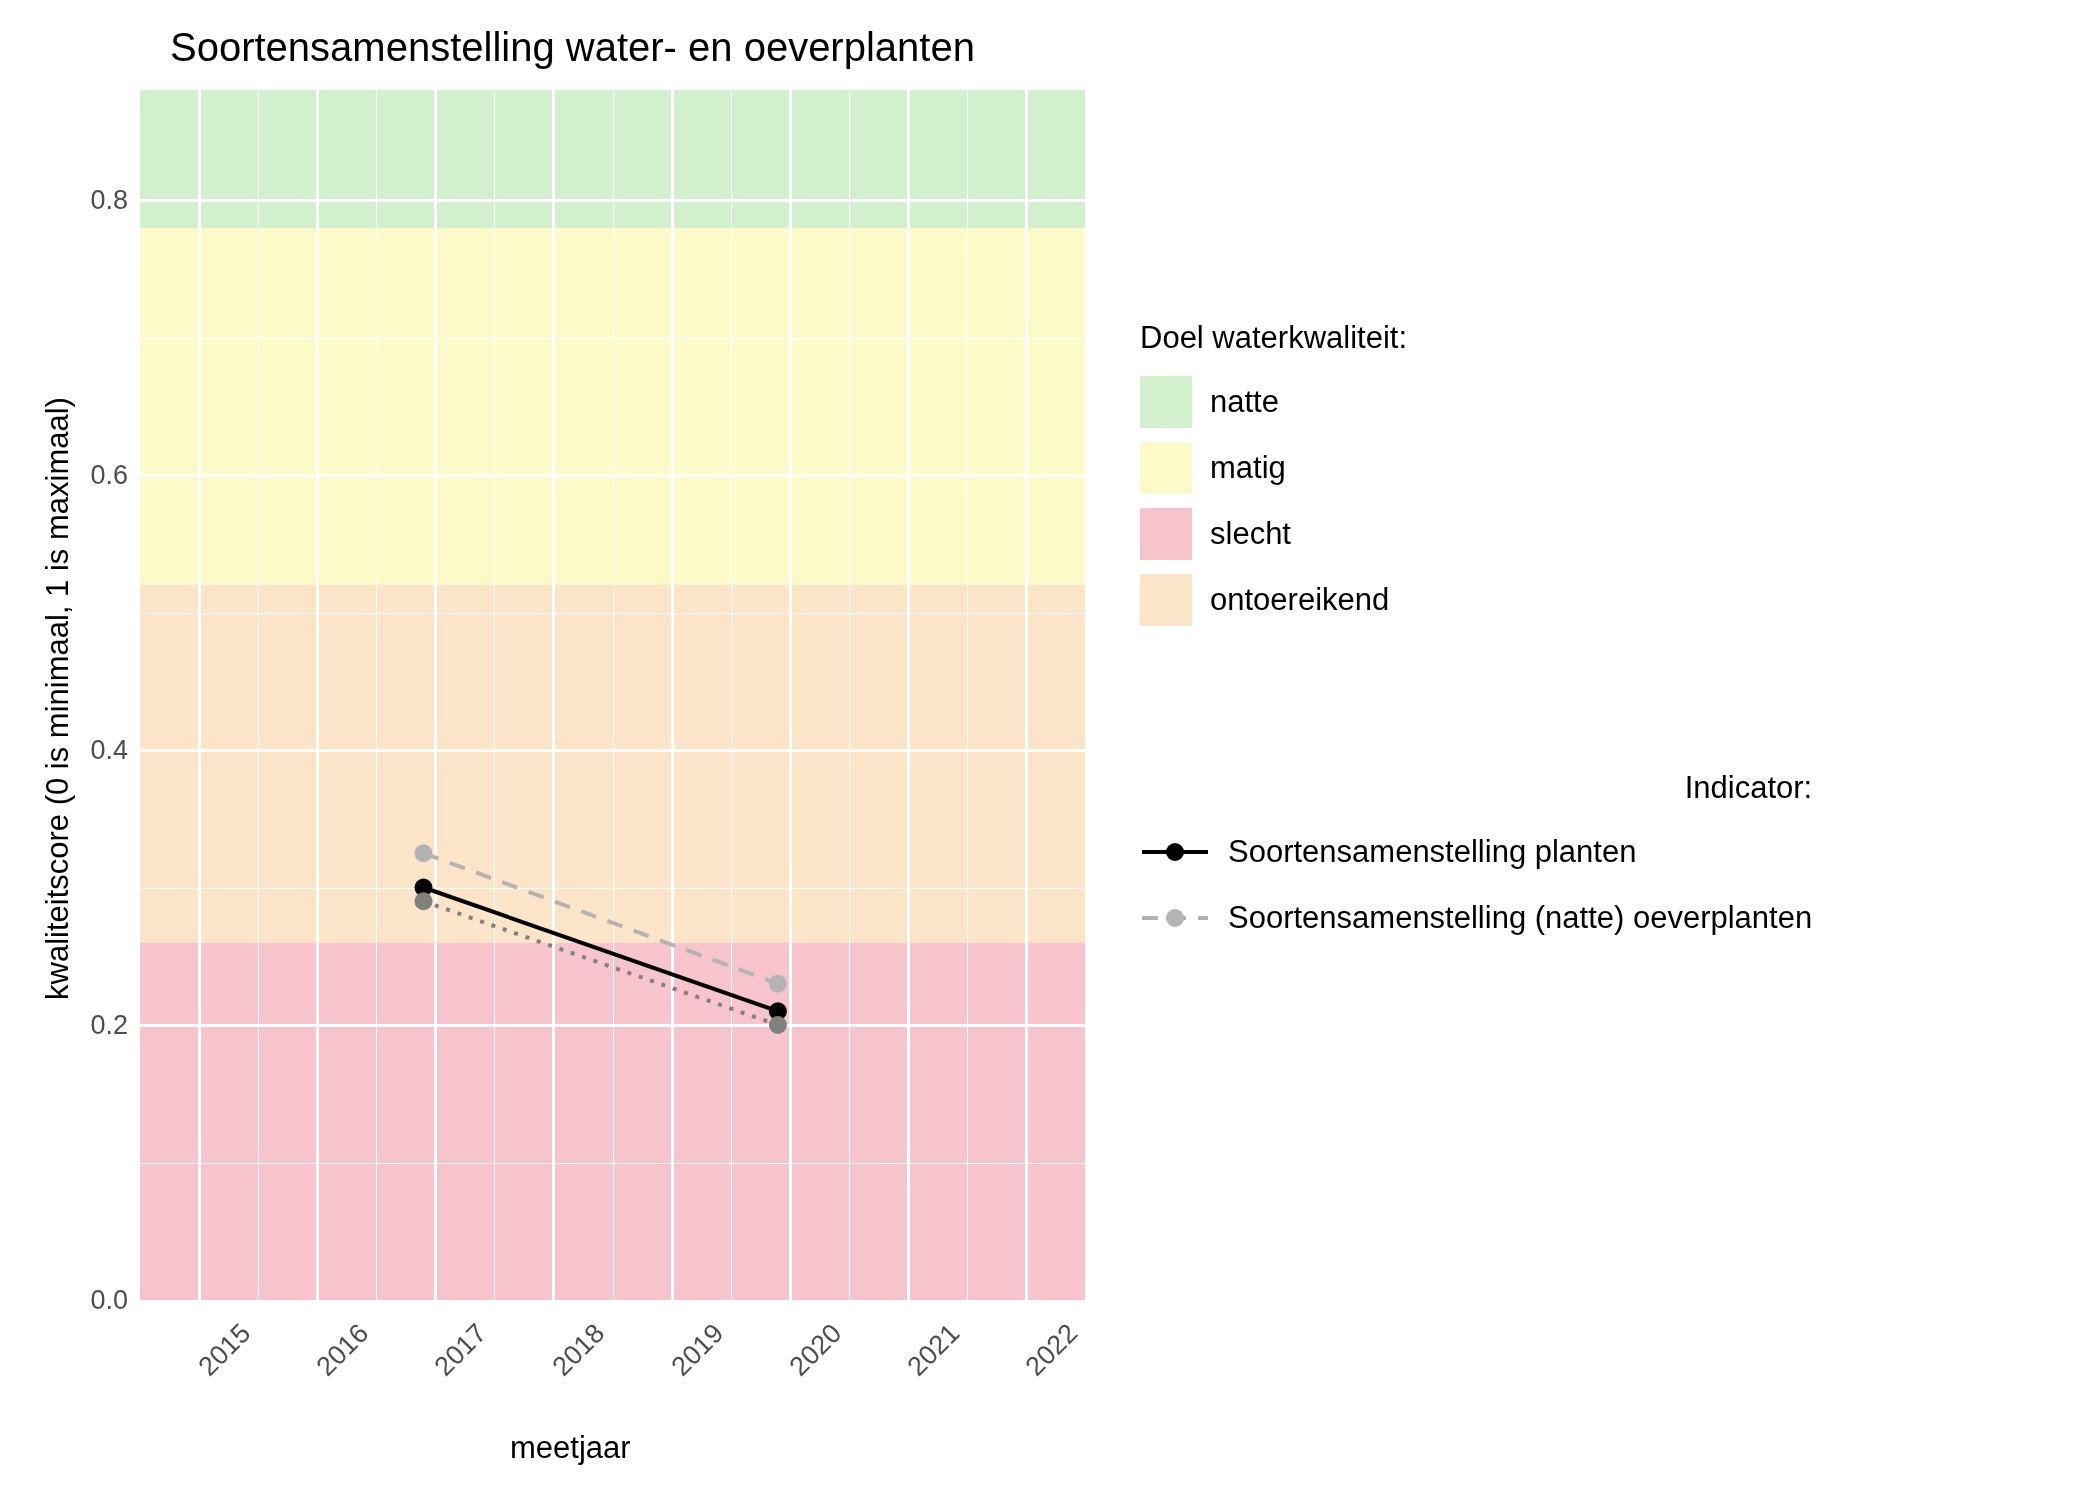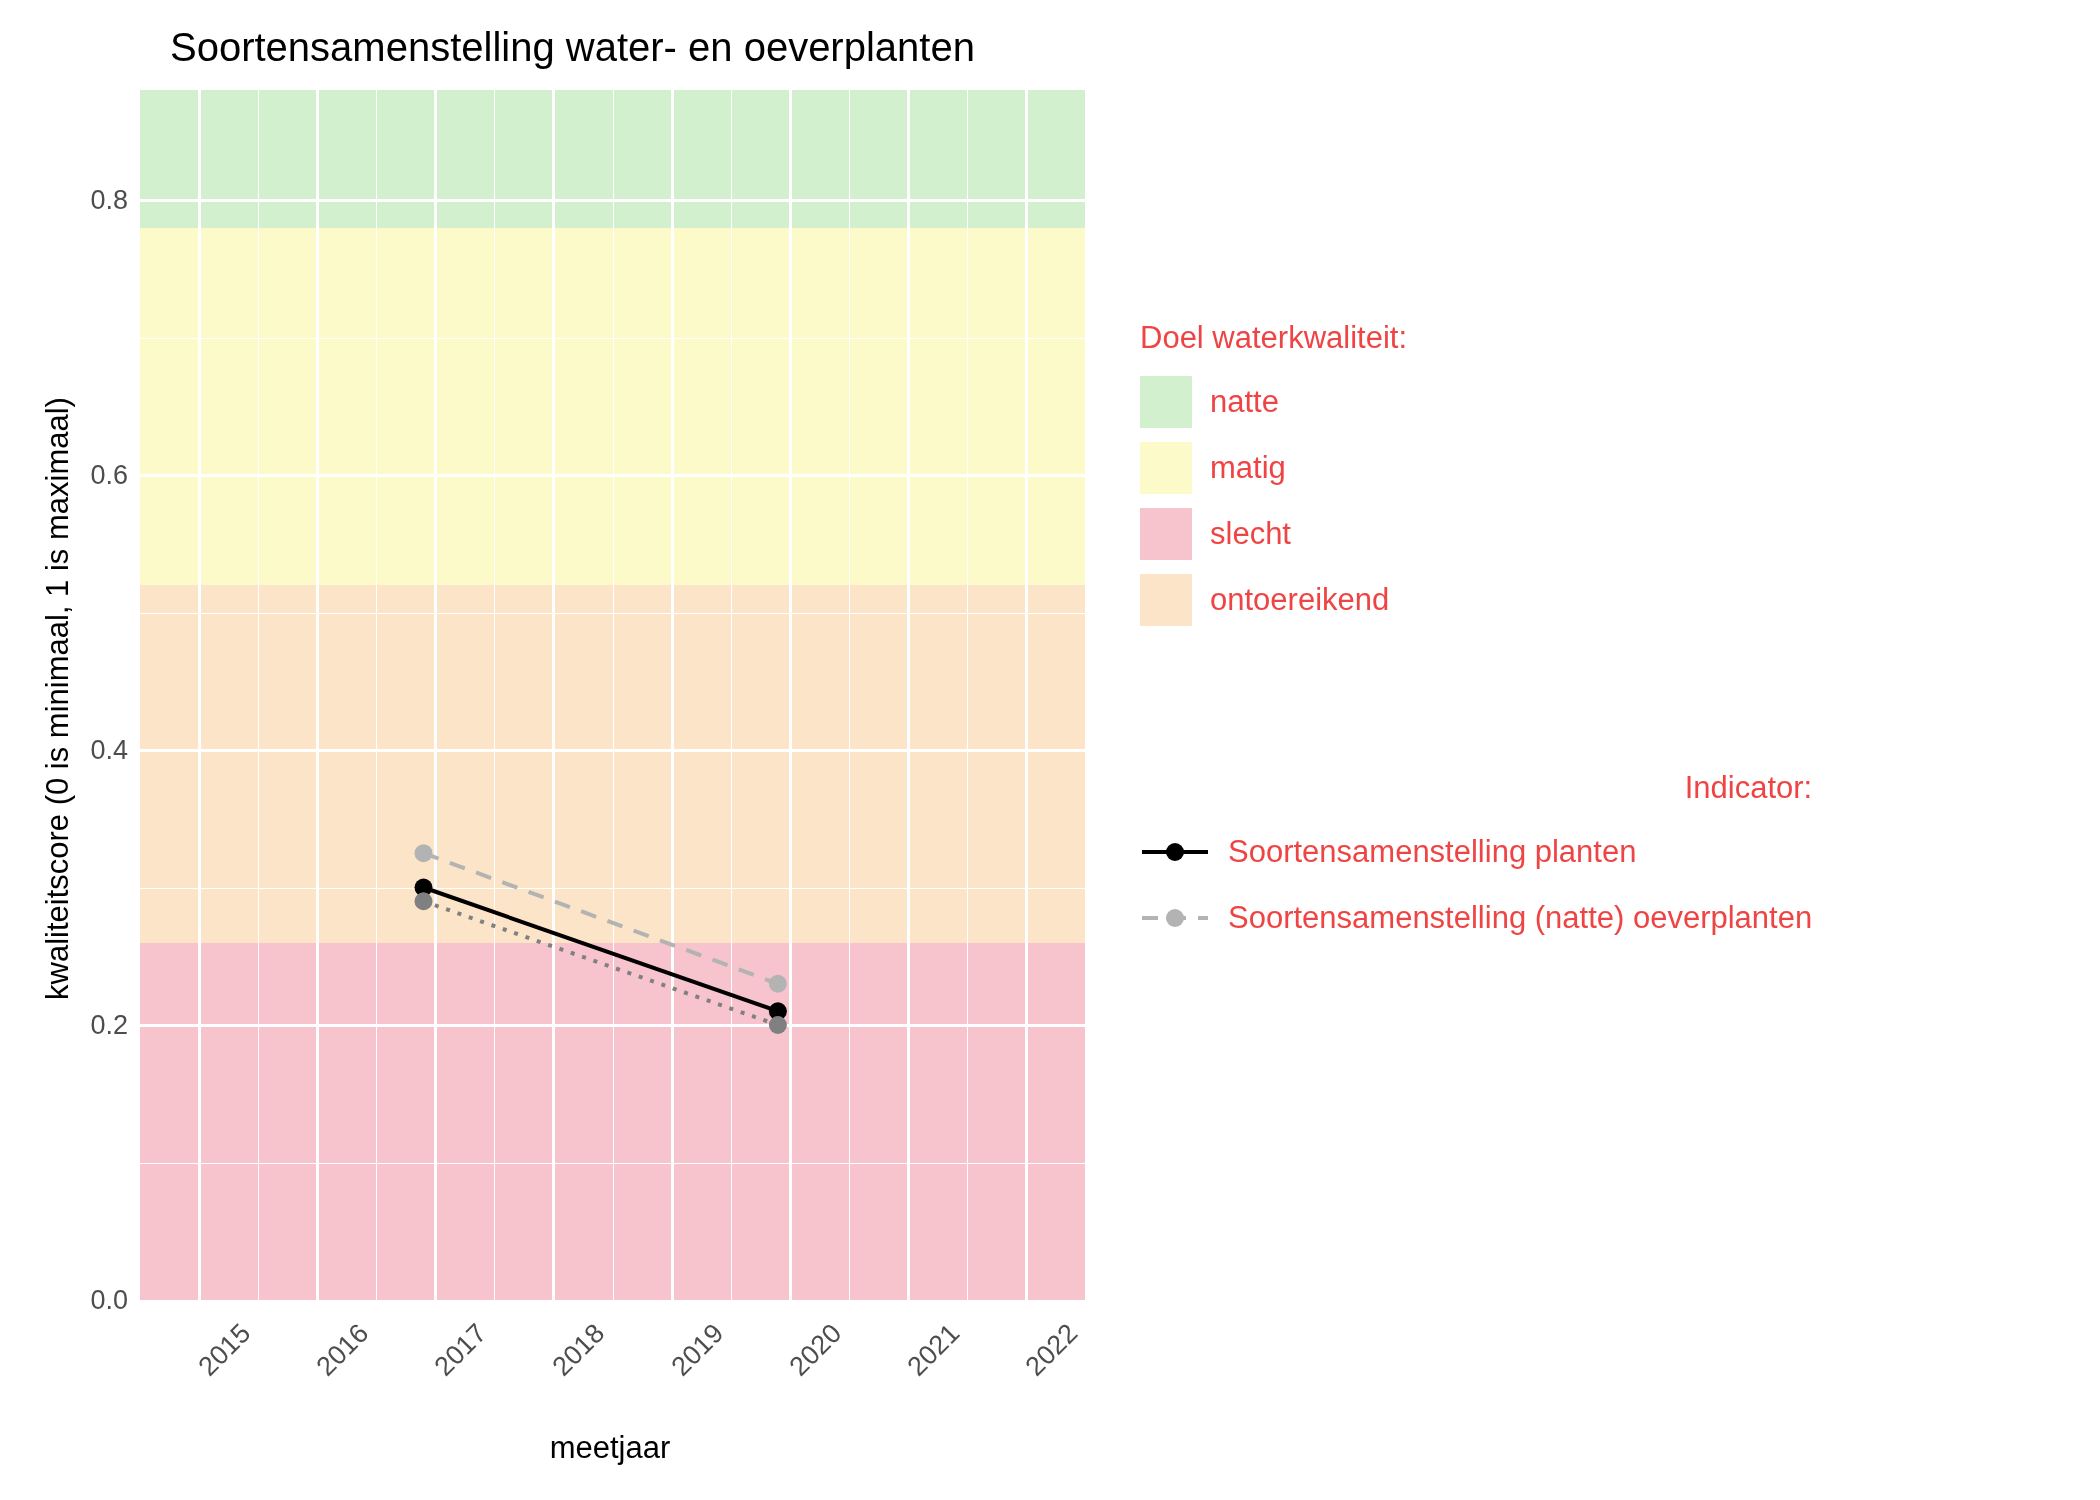--- a/index.html
+++ b/index.html
@@ -66,35 +66,35 @@
     font-size: 27px;
     color: #4d4d4d;
     transform: translateX(-50%) rotate(-45deg);
     transform-origin: right top;
     text-align: right;
   }
   .axis-label-x {
     position: absolute;
     font-size: 31px;
     color: #000;
-    text-align: center;
+    text-align: left;
   }
   .axis-label-y {
     position: absolute;
     font-size: 31px;
     color: #000;
     transform: rotate(-90deg);
     transform-origin: left top;
     white-space: nowrap;
   }
   .legend {
     position: absolute;
     left: 1140px;
     font-size: 31px;
-    color: #ef4444;
+    color: #000000;
   }
   .legend-title {
     font-size: 31px;
     margin-bottom: 20px;
   }
   .legend-item {
     display: flex;
     align-items: center;
     margin-bottom: 14px;
     height: 52px;

